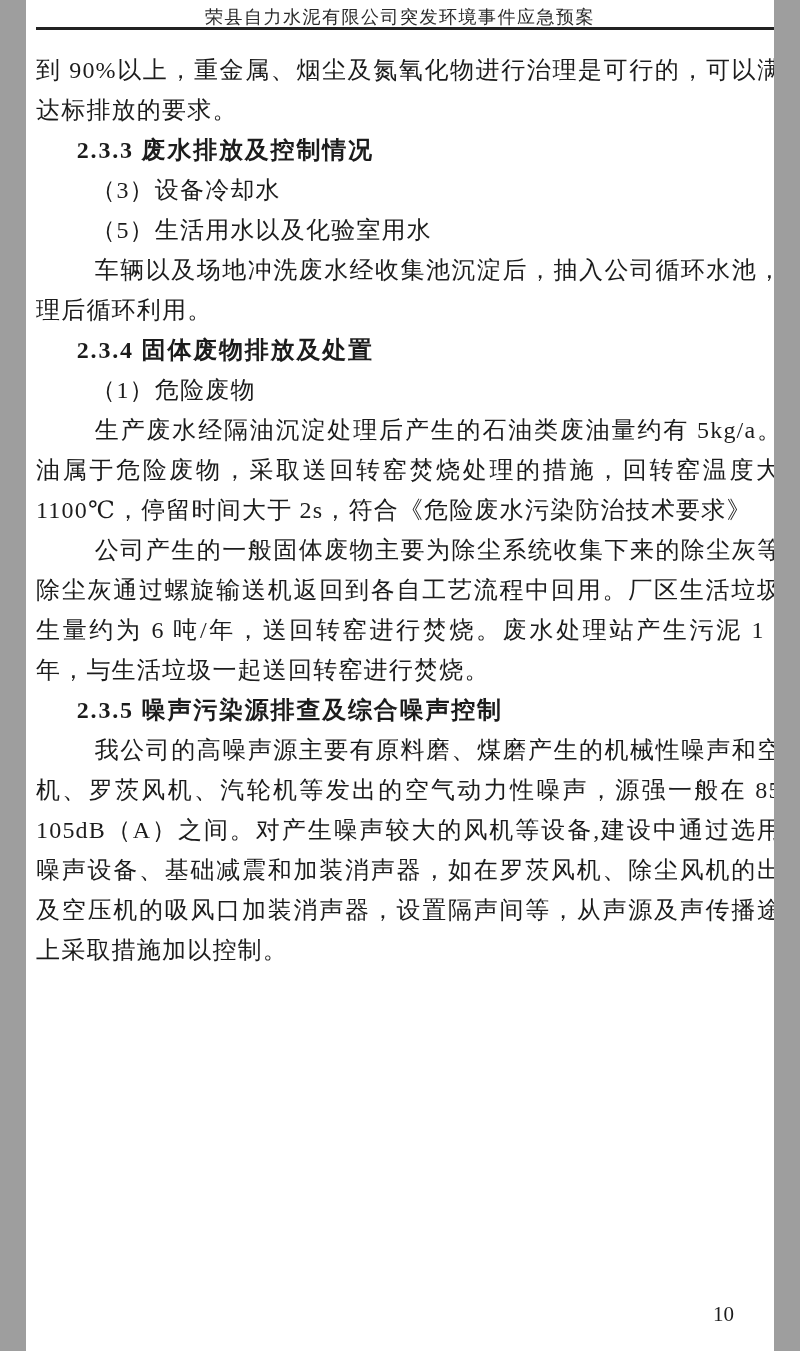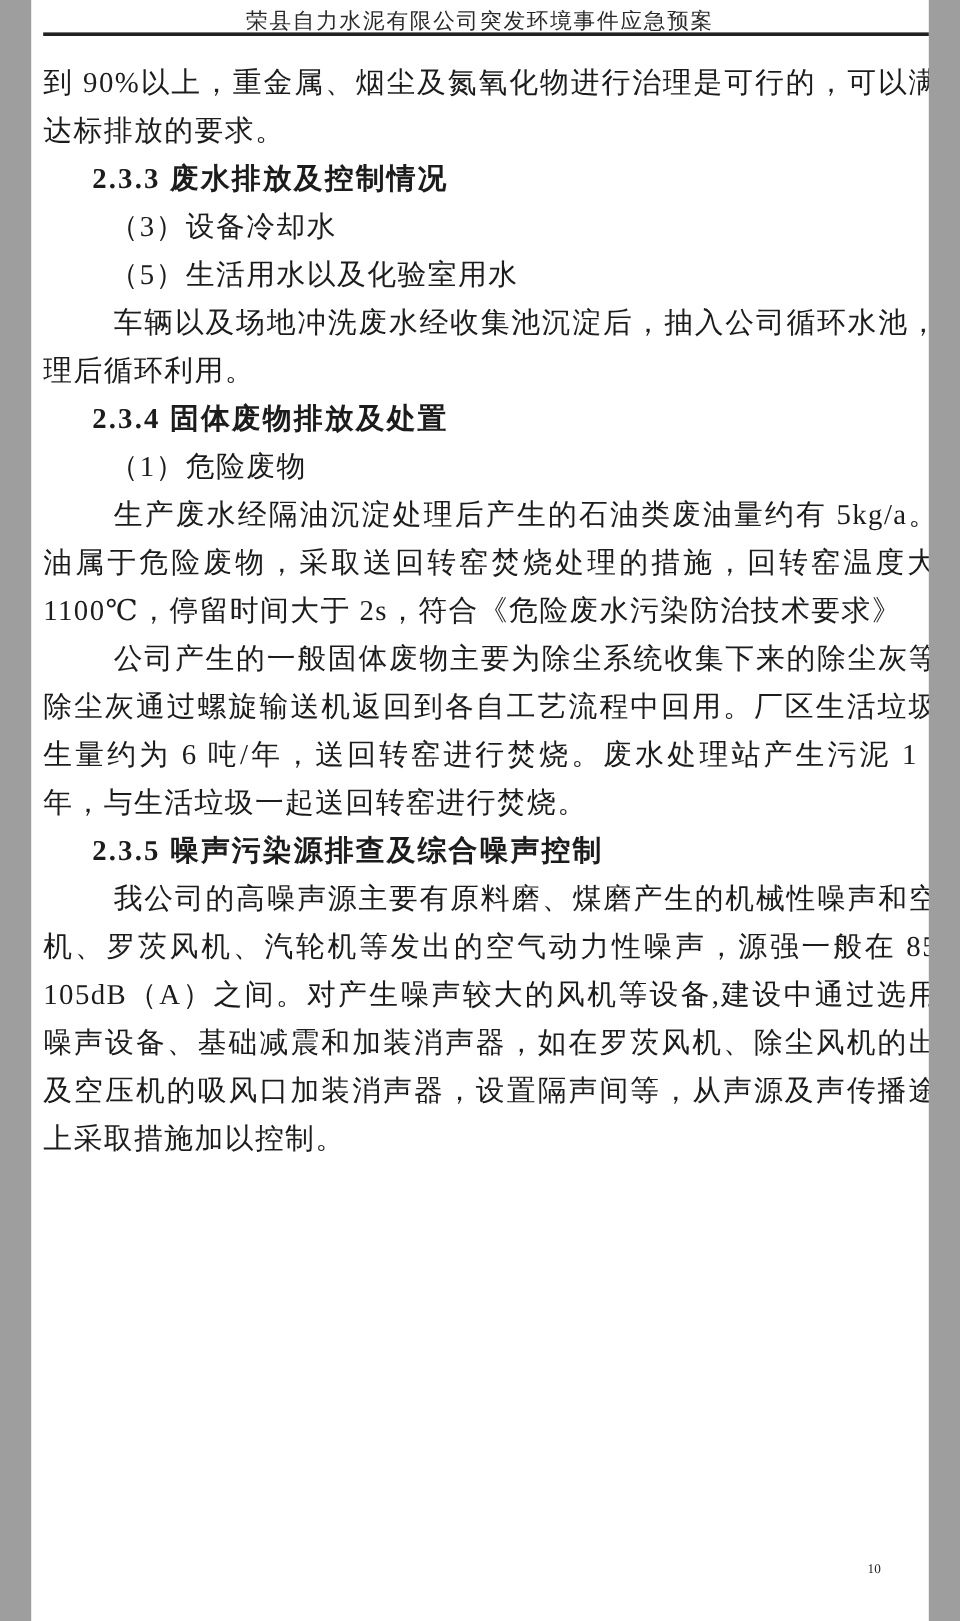--- a/index.html
+++ b/index.html
@@ -62,21 +62,21 @@
   }
   .blk-heading {
     font-weight: bold;
     text-indent: 1.7em;
     letter-spacing: 1.8px;
   }
   .page-footer {
     position: absolute;
     top: 1302px;
     right: 40px;
-    font-size: 11px;
+    font-size: 21px;
     color: #1c1c1c;
   }
 </style>
 </head>
 <body>
 
 <div class="page">
 
   <div class="page-header">
     <span class="header-title">荣县自力水泥有限公司突发环境事件应急预案</span>

